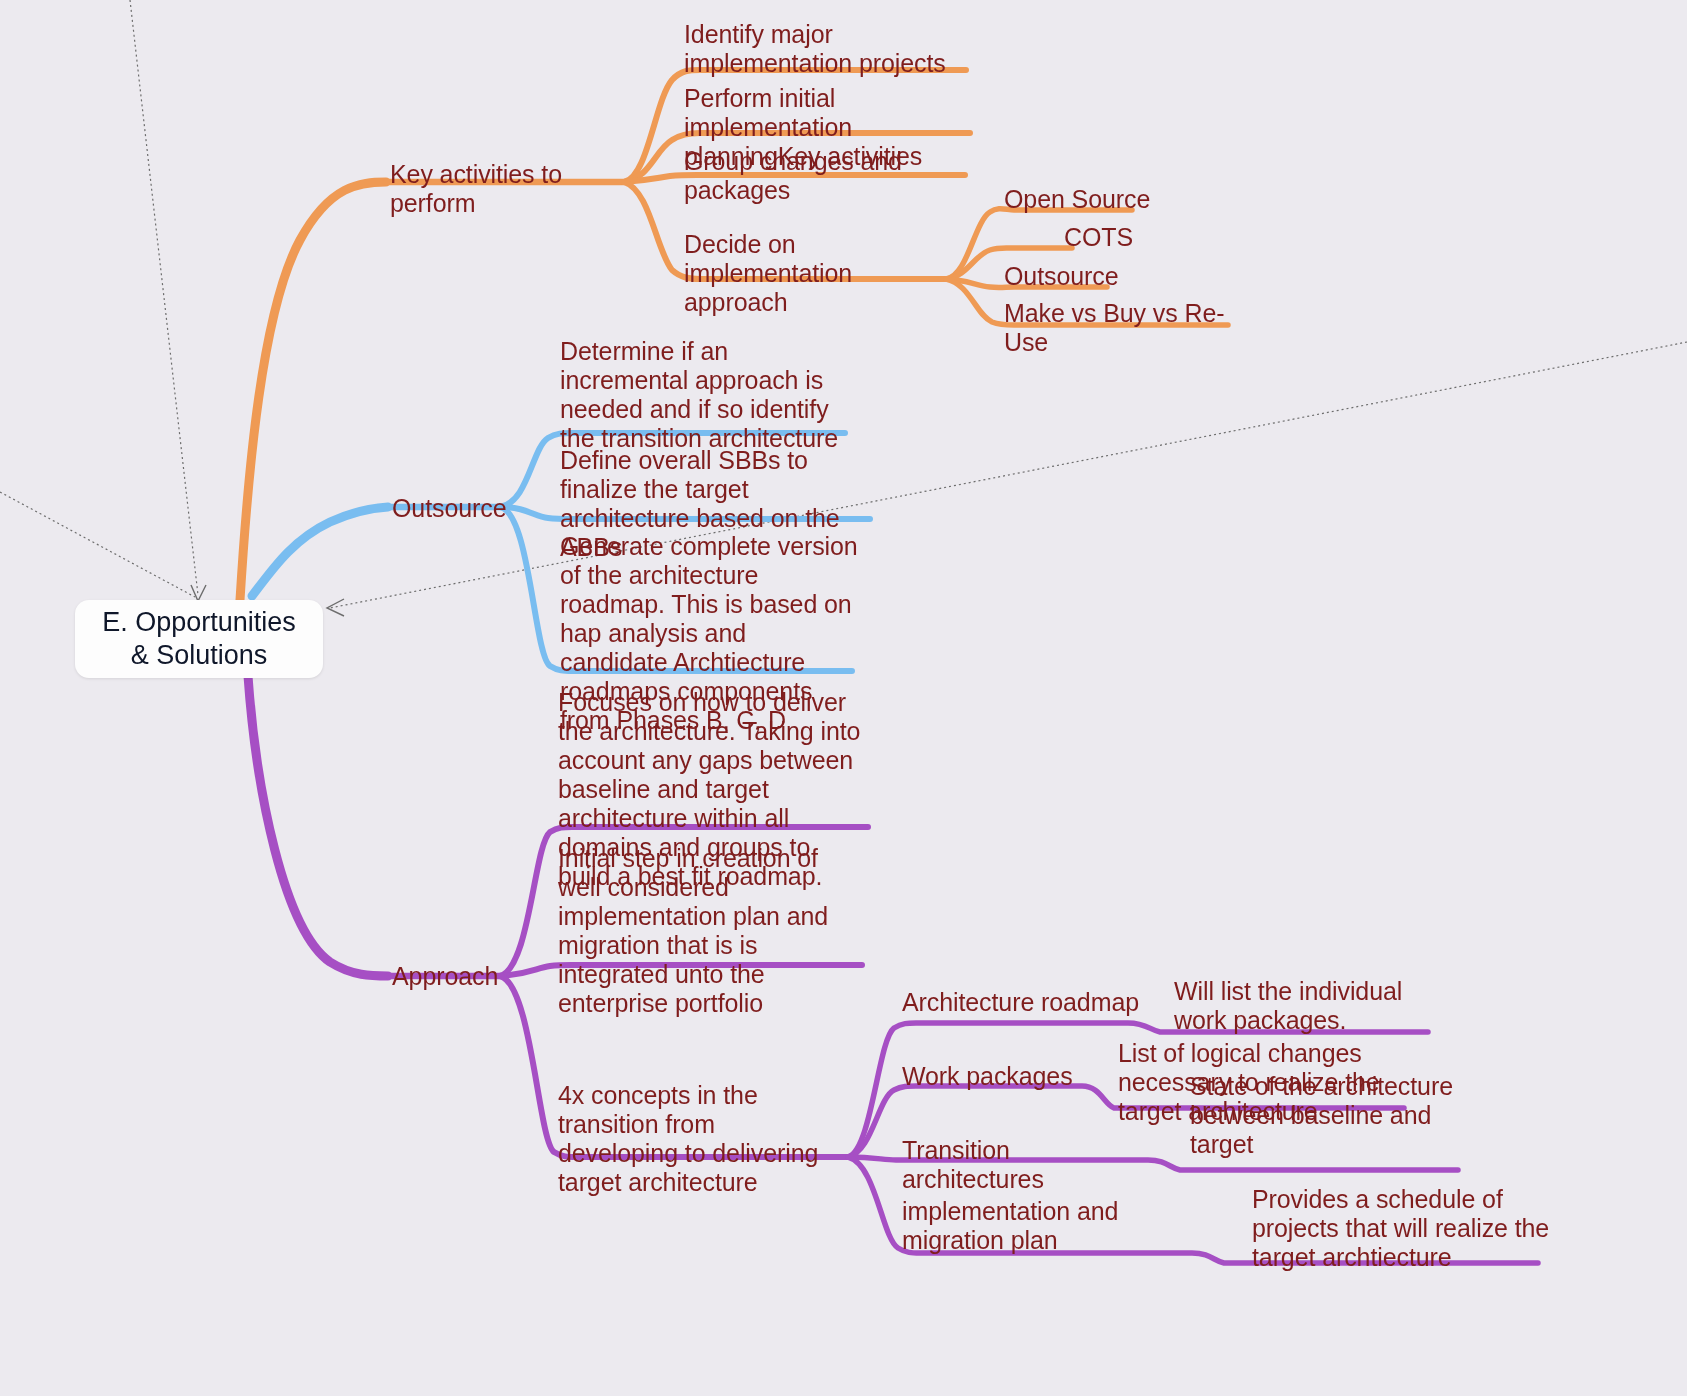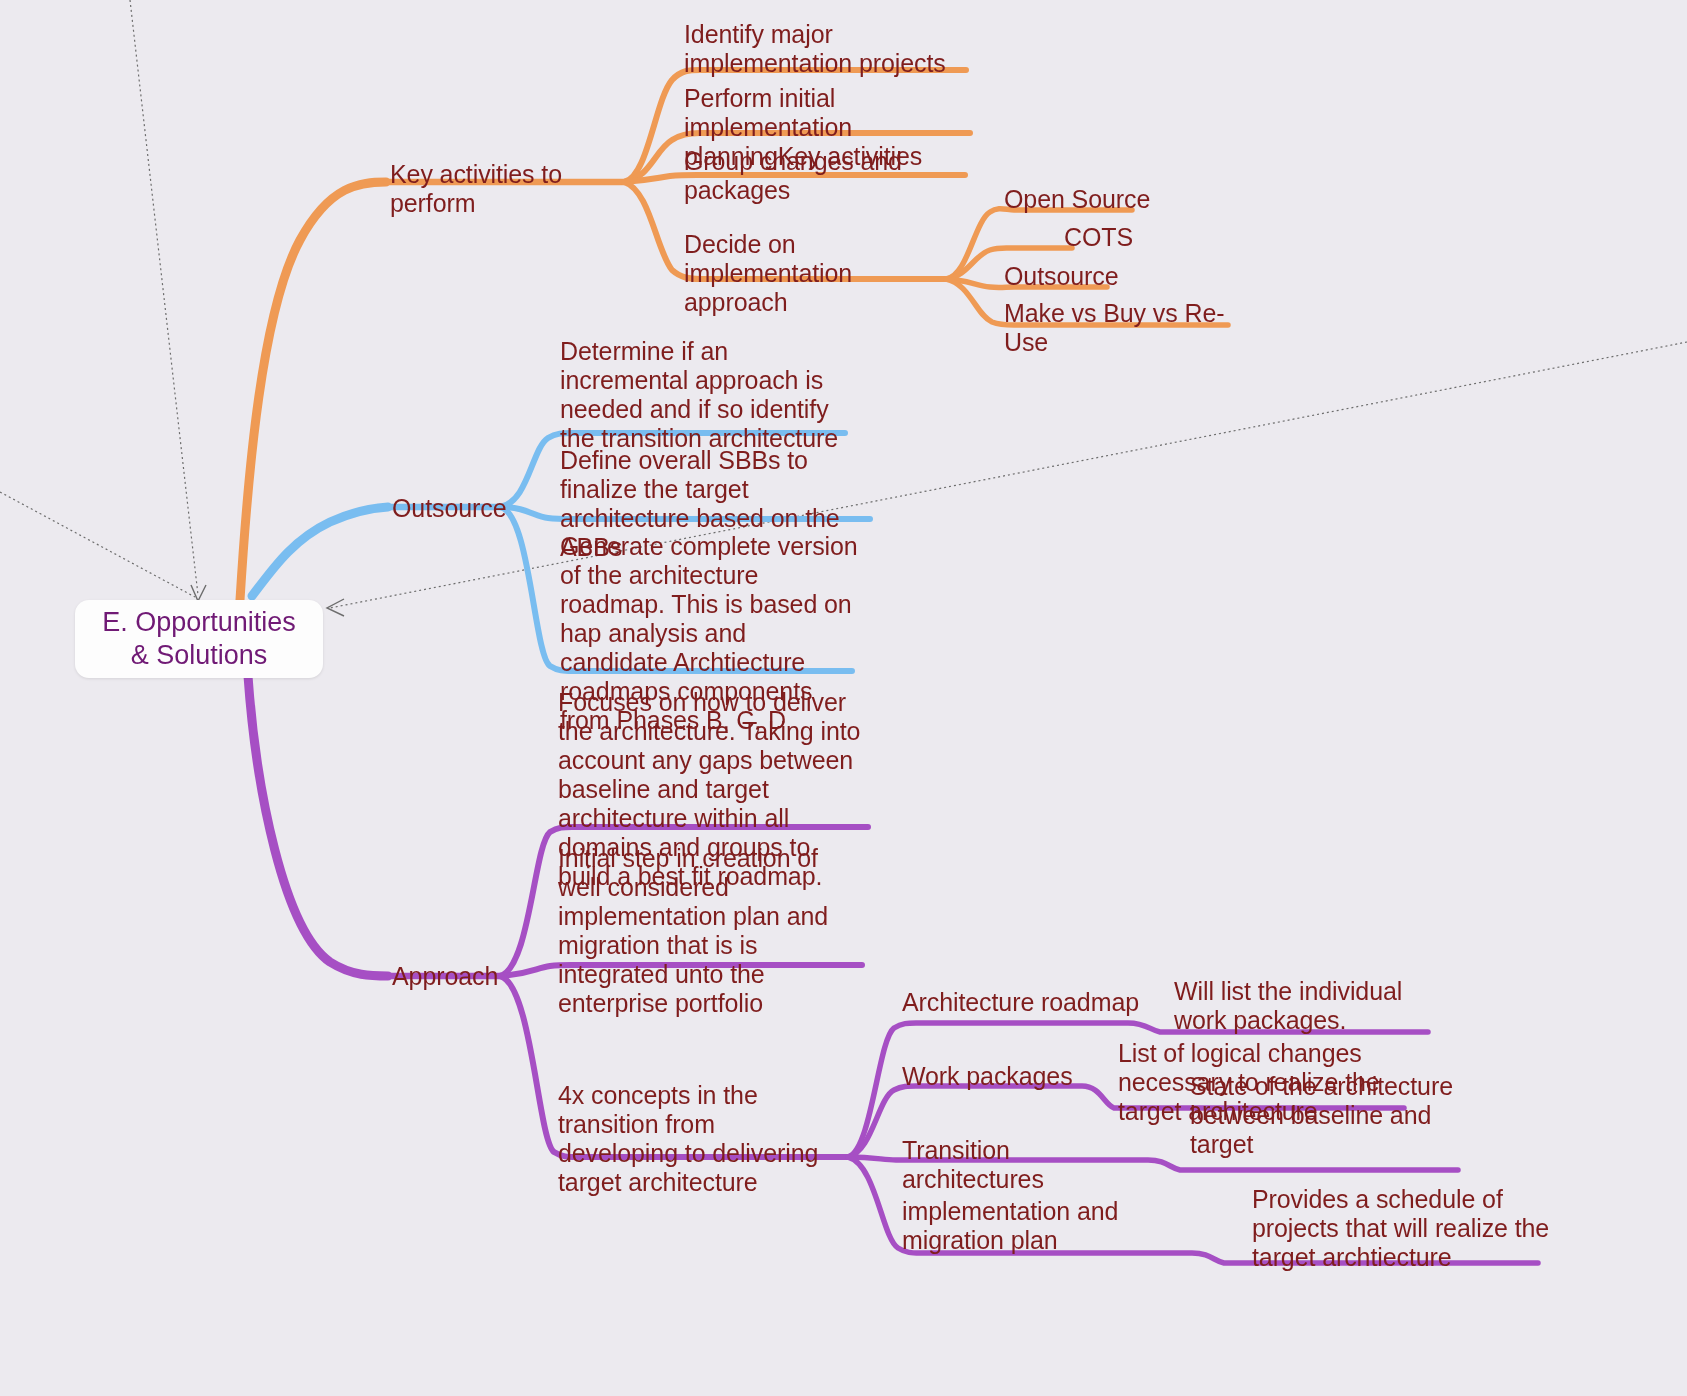--- a/index.html
+++ b/index.html
@@ -19,21 +19,21 @@
     white-space:pre-wrap;
     letter-spacing:-0.1px;
   }
   .central{
     position:absolute;
     background:#fdfdfd;
     border-radius:14px;
     box-shadow:0 1px 3px rgba(0,0,0,.10);
     display:flex;align-items:center;justify-content:center;
     text-align:center;
-    color:#701a75;
+    color:#0f172a;
     font-size:27px;
     line-height:1.22;
     padding:10px 18px;
     box-sizing:border-box;
   }
   svg{position:absolute;left:0;top:0;overflow:visible;}
   .branch{fill:none;stroke-linecap:round;stroke-linejoin:round;}
   .dotted{fill:none;stroke:#6d6d6d;stroke-width:1.2;stroke-dasharray:2 3;}
 </style>
 </head>

